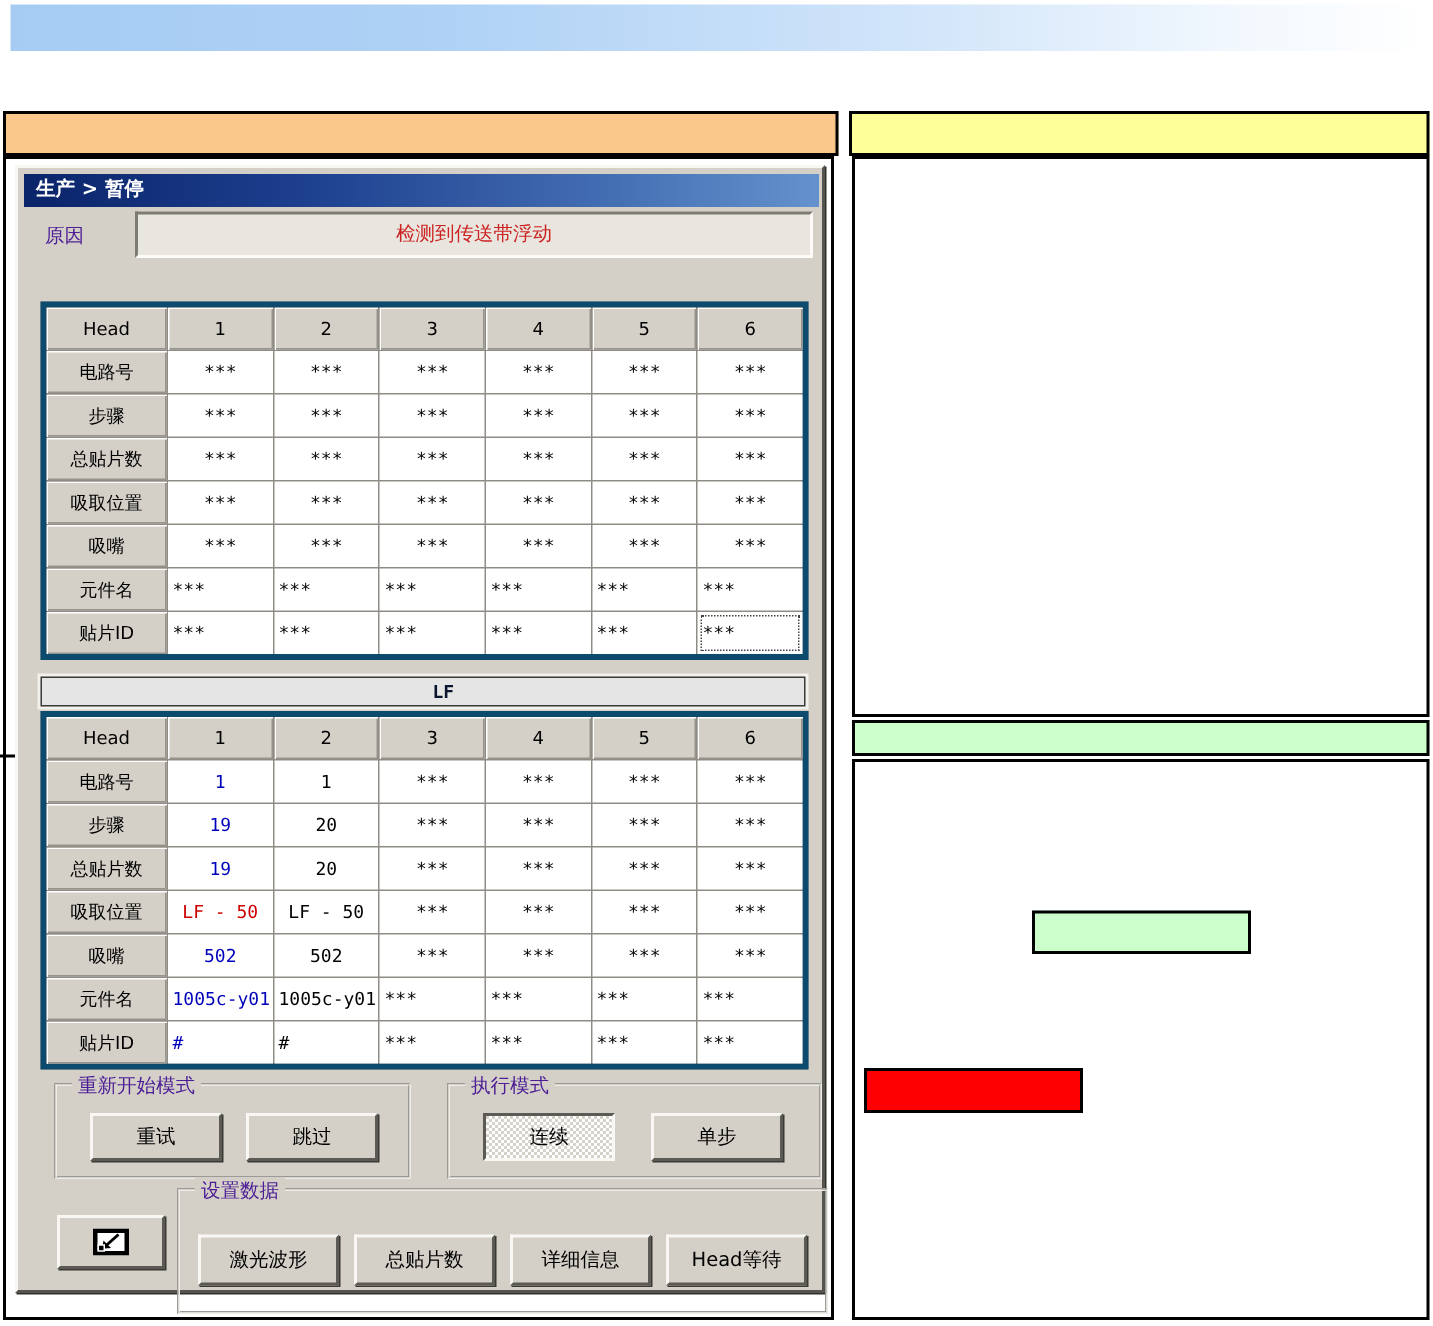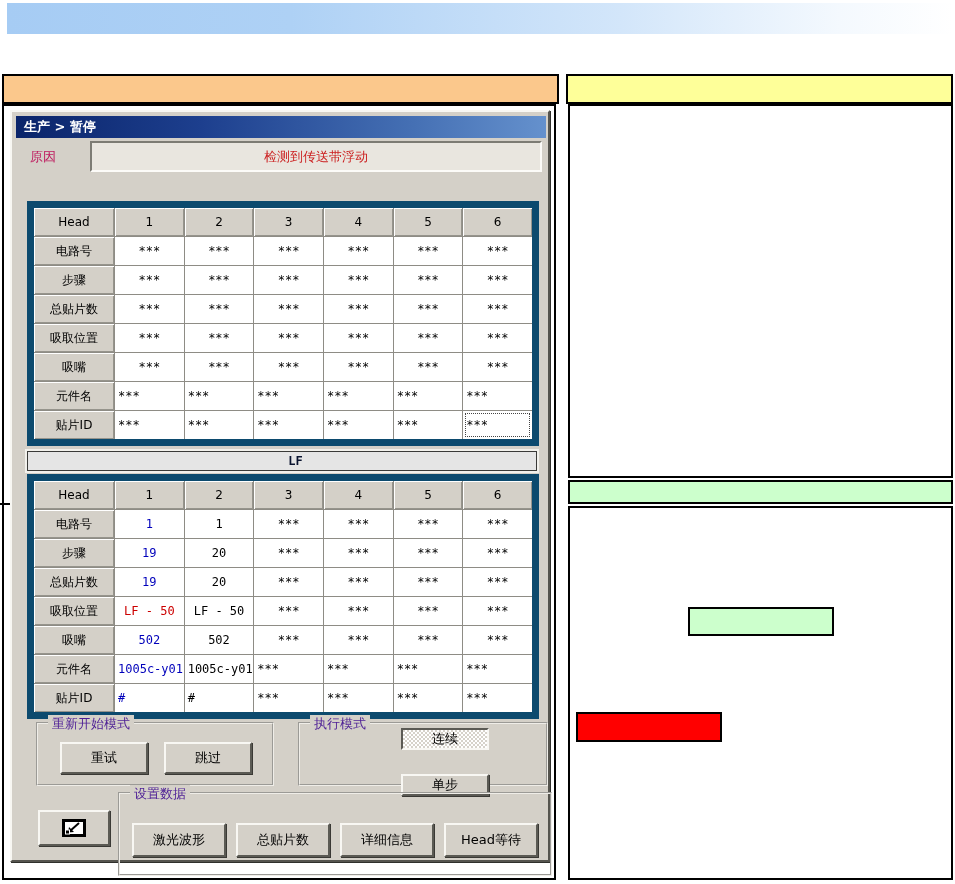--- a/index.html
+++ b/index.html
@@ -26,58 +26,58 @@
   #green-indicator{left:688px;top:607px;width:146px;height:29px;background:#ccffcc;border:2px solid #000;}
   #red-indicator{left:576px;top:712px;width:146px;height:30px;background:#ff0000;border:2px solid #000;}
 
   
   #dialog{left:10px;top:110px;width:540px;height:752px;background:#d4d0c8;
     border:2px solid;border-color:#f8f7f3 #55544e #55544e #f8f7f3;
     box-shadow:1px 1px 0 #30302c;}
   #dialog-titlebar{left:4px;top:4px;width:530px;height:22px;
     background:linear-gradient(90deg,#0a246a 0%,#1d3f8e 35%,#4570b4 75%,#6591cd 100%);
     color:#fff;font-weight:bold;font-size:13px;line-height:22px;padding-left:8px;}
-  #reason-label{left:18px;top:36px;font-size:13px;color:#be185d;}
+  #reason-label{left:18px;top:36px;font-size:13px;color:#4c1d95;}
   #reason-field{left:78px;top:29px;width:452px;height:31px;background:#e9e6df;
     border:2px solid;border-color:#7d7c74 #fcfbf8 #fcfbf8 #7d7c74;
     text-align:center;font-size:13px;line-height:27px;}
 
   
   .section-bar{left:15px;width:510px;height:20px;border:1px solid #3a3a38;
     box-shadow:0 0 0 2px #f2f1ec;
     text-align:center;font-family:"DejaVu Sans Mono","Liberation Mono",monospace;
     font-size:12px;font-weight:bold;color:#0a1430;line-height:18px;}
   #lr-bar{top:66px;background:#3c74c8;}
   #lf-bar{top:339px;background:#ffb404;}
 
   
   .data-table{left:15px;width:512px;display:grid;
     grid-template-columns:80px repeat(6,1fr);gap:1px;background:#8e8c85;
-    border:7px solid #0c4a6e;grid-auto-rows:28px;}
+    border:4px solid #0c4a6e;grid-auto-rows:28px;}
   #lr-table{top:89px;}
   #lf-table{top:362px;}
   .cell{display:flex;align-items:center;justify-content:center;
     font-family:"DejaVu Sans Mono","DejaVu Sans",monospace;font-size:12px;color:#000;overflow:hidden;}
   .cell-label{background:#d4d0c8;box-shadow:inset 1px 1px 0 #ffffff,inset -1px -1px 0 #96948c;
     font-family:"DejaVu Sans","Liberation Sans",sans-serif;}
   .cell-value{background:#ffffff;}
   .cell-left{justify-content:flex-start;padding-left:3px;}
   .cell-focus{outline:1px dotted #444;outline-offset:-3px;}
 
   
   .groupbox{border:2px groove #efede8;}
   .groupbox .legend{position:absolute;top:-9px;left:10px;background:#d4d0c8;
     padding:0 4px;font-size:13px;color:#4c1d95;}
   #restart-group{left:24px;top:610px;width:238px;height:64px;}
   #exec-group{left:286px;top:610px;width:250px;height:64px;}
   #settings-group{left:106px;top:680px;width:434px;height:84px;}
   .btn-row{position:absolute;left:0;top:0;width:100%;height:100%;
     display:flex;align-items:center;}
   #restart-group .btn-row{padding:4px 0 0 22px;gap:16px;}
-  #exec-group .btn-row{padding:4px 0 0 22px;gap:24px;flex-direction:column;}
+  #exec-group .btn-row{padding:4px 0 0 22px;gap:24px;}
   #settings-group .btn-row{padding:6px 0 0 12px;gap:10px;}
 
   
   .btn{box-sizing:border-box;width:88px;height:32px;background:#d4d0c8;
     border:2px solid;border-color:#f8f7f3 #5b5a54 #5b5a54 #f8f7f3;
     box-shadow:1px 1px 0 #3a3935;
     display:flex;align-items:center;justify-content:center;
     font-size:13px;color:#000;cursor:default;}
   #settings-group .btn{width:94px;height:34px;}
   .btn.pressed{border-color:#5b5a54 #f8f7f3 #f8f7f3 #5b5a54;box-shadow:none;

